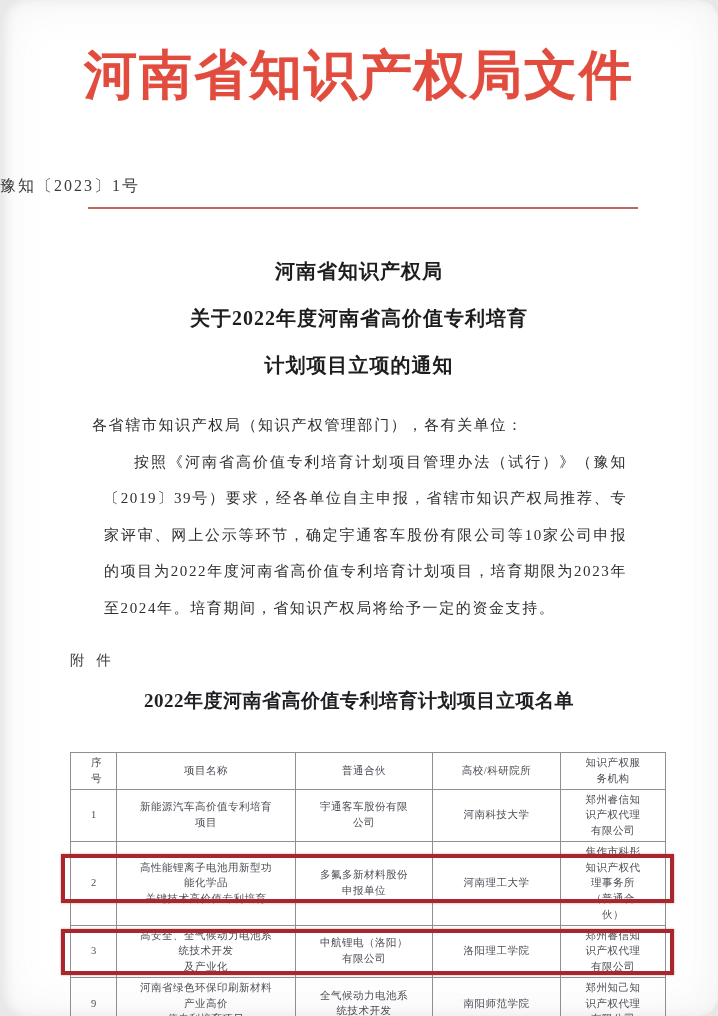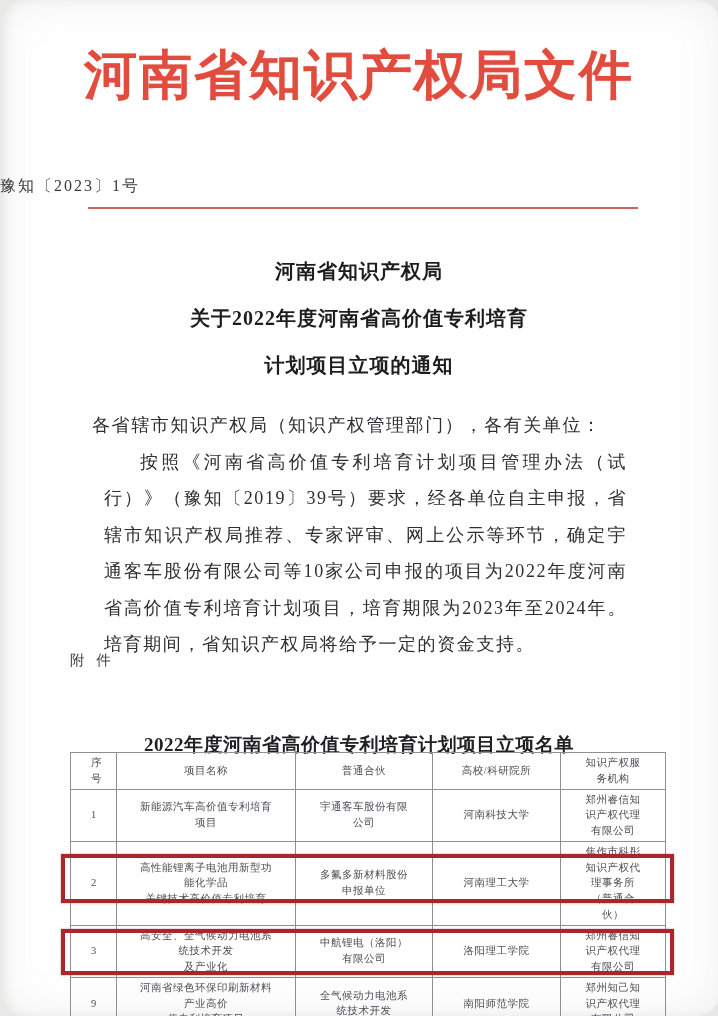--- a/index.html
+++ b/index.html
@@ -30,31 +30,31 @@
     position:absolute;top:207px;left:88px;width:550px;height:2px;
     background:#c4645c;
   }
   .doc-title{
     position:absolute;top:248px;left:0;width:100%;
     text-align:center;font-weight:bold;color:#1d1d1d;
     font-size:20px;line-height:47px;letter-spacing:1px;
   }
   .body-block{
     position:absolute;top:407px;left:92px;width:535px;
-    font-size:18px;line-height:36.5px;letter-spacing:1.6px;
+    font-size:15px;line-height:36.5px;letter-spacing:1.6px;
     color:#2f2f33;text-align:justify;
   }
   .body-block p{margin:0;}
   .body-block p.indent{text-indent:2em;margin-left:12px;}
   .attachment{
     position:absolute;top:651px;left:70px;
     font-size:14.5px;color:#3f3f45;letter-spacing:4px;
   }
   .table-title{
-    position:absolute;top:732px;left:0;width:100%;
+    position:absolute;top:688px;left:0;width:100%;
     text-align:center;font-size:19px;font-weight:bold;color:#1f1f24;
     letter-spacing:0.5px;
   }
   .table-wrap{
     position:absolute;top:752px;left:70px;width:595px;
   }
   table.projects{
     border-collapse:collapse;table-layout:fixed;width:595px;
     color:#4c4c55;
   }

